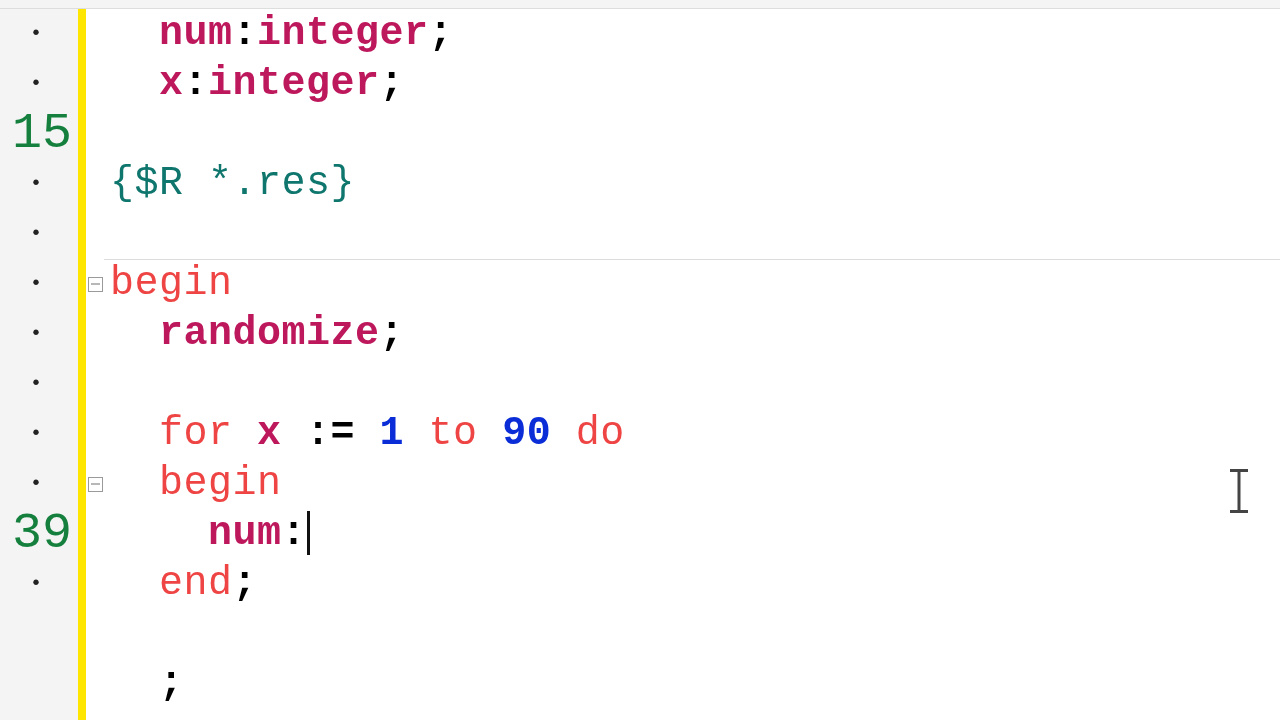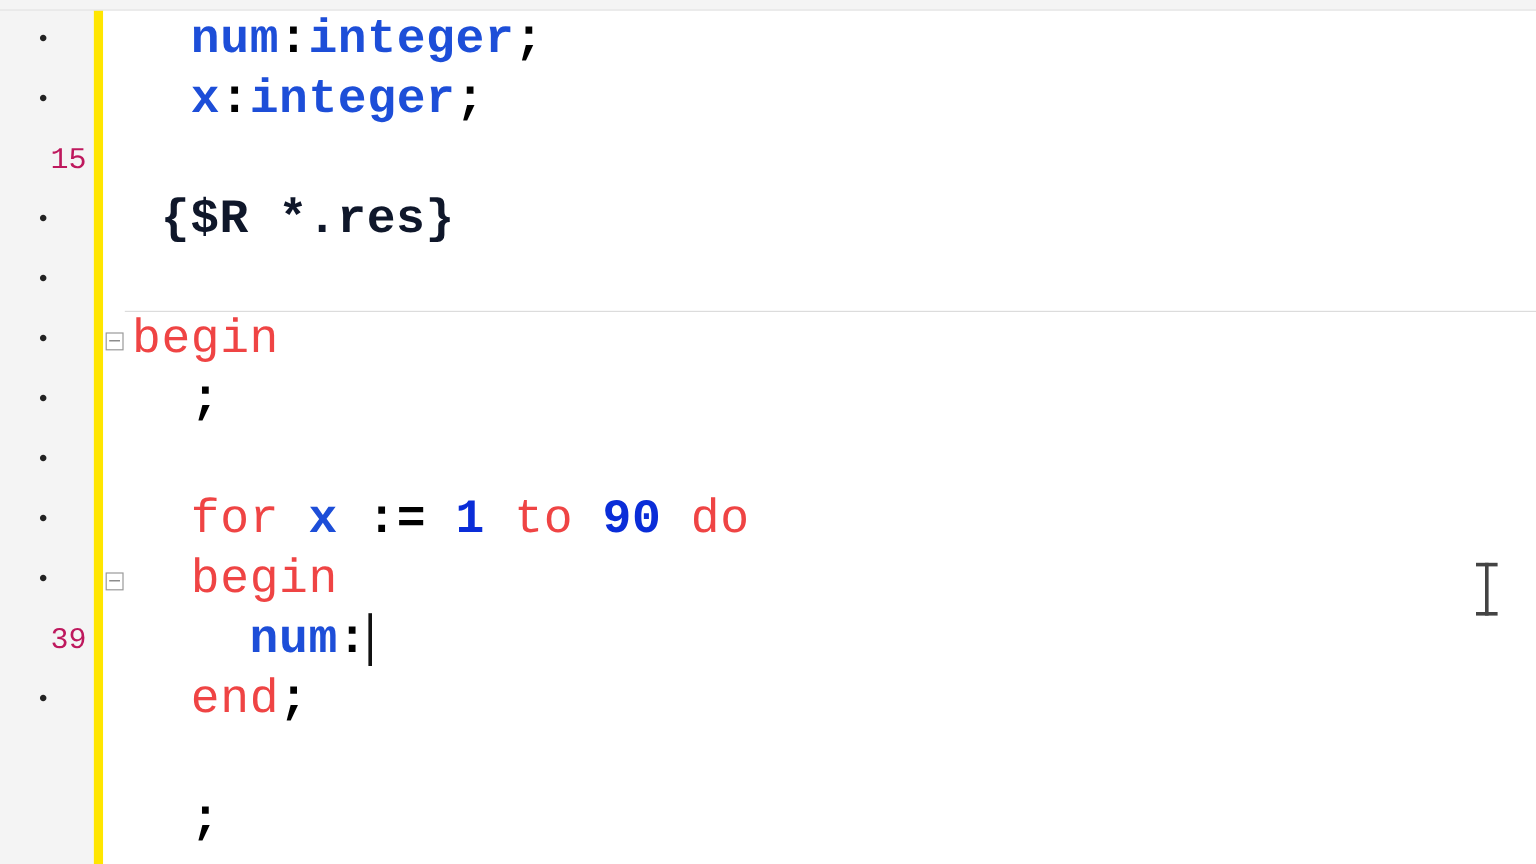--- a/index.html
+++ b/index.html
@@ -49,22 +49,22 @@
     line-height: 50px;
     font-size: 40px;
     white-space: pre;
     position: relative;
     display: flex;
     align-items: center;
   }
   .gutter .row {
     justify-content: flex-end;
     padding-right: 6px;
-    color: #be185d;
-    font-size: 25px;
+    color: #15803d;
+    font-size: 50px;
     font-weight: 500;
   }
   .gutter .dot {
     justify-content: center;
     color: #222;
     font-size: 20px;
   }
   .fold-strip .row { justify-content: center; }
   .fold-box {
     width: 13px;
@@ -80,23 +80,23 @@
     height: 1px;
     background: #707070;
     transform: translateY(-0.5px);
   }
   .code .row {
     padding-left: 6px;
     letter-spacing: 0.5px;
     font-weight: 600;
   }
   .tok-kw    { color: #ef4444; font-weight: 400; }
-  .tok-plain { color: #1d4ed8; font-weight: 600; }
+  .tok-plain { color: #be185d; font-weight: 600; }
   .tok-num   { color: #0a2dd8; font-weight: 700; }
-  .tok-dir   { color: #0f172a; font-weight: 700; margin-left: 24px; }
+  .tok-dir   { color: #0f766e; font-weight: 400; }
   .tok-punct { color: #000; font-weight: 700; }
   .hr-sep {
     position: absolute;
     left: 0; right: 0;
     border-top: 1px solid #dcdcdc;
   }
   .caret {
     display: inline-block;
     width: 0;
     height: 44px;
@@ -168,21 +168,21 @@
       <span class="cap-t"></span>
         <span class="cap-b"></span>
     </div>
   <div class="row"><span>  </span><span class="tok-plain">num</span><span class="tok-punct">:</span><span class="tok-plain">integer</span><span class="tok-punct">;</span></div>
       <div class="row"><span>  </span><span class="tok-plain">x</span><span class="tok-punct">:</span><span class="tok-plain">integer</span><span class="tok-punct">;</span></div>
       <div class="row"></div>
       <div class="row"><span class="tok-dir">{$R *.res}</span></div>
       <div class="row"></div>
       <div class="hr-sep" style="top: 250px;"></div>
       <div class="row"><span class="tok-kw">begin</span></div>
-      <div class="row"><span>  </span><span class="tok-punct">;</span></div>
+      <div class="row"><span>  </span><span class="tok-plain">randomize</span><span class="tok-punct">;</span></div>
       <div class="row"></div>
       <div class="row"><span>  </span><span class="tok-kw">for</span><span class="tok-plain"> x </span><span class="tok-punct">:=</span><span class="tok-plain"> </span><span class="tok-num">1</span><span class="tok-plain"> </span><span class="tok-kw">to</span><span class="tok-plain"> </span><span class="tok-num">90</span><span class="tok-plain"> </span><span class="tok-kw">do</span></div>
       <div class="row"><span>  </span><span class="tok-kw">begin</span></div>
       <div class="row"><span>    </span><span class="tok-plain">num</span><span class="tok-punct">:</span><span class="caret"></span></div>
       <div class="row"><span>  </span><span class="tok-kw">end</span><span class="tok-punct">;</span></div>
       <div class="row"></div>
       <div class="row"><span>  </span><span class="tok-punct">;</span></div>
     </div>
 
 </div>

